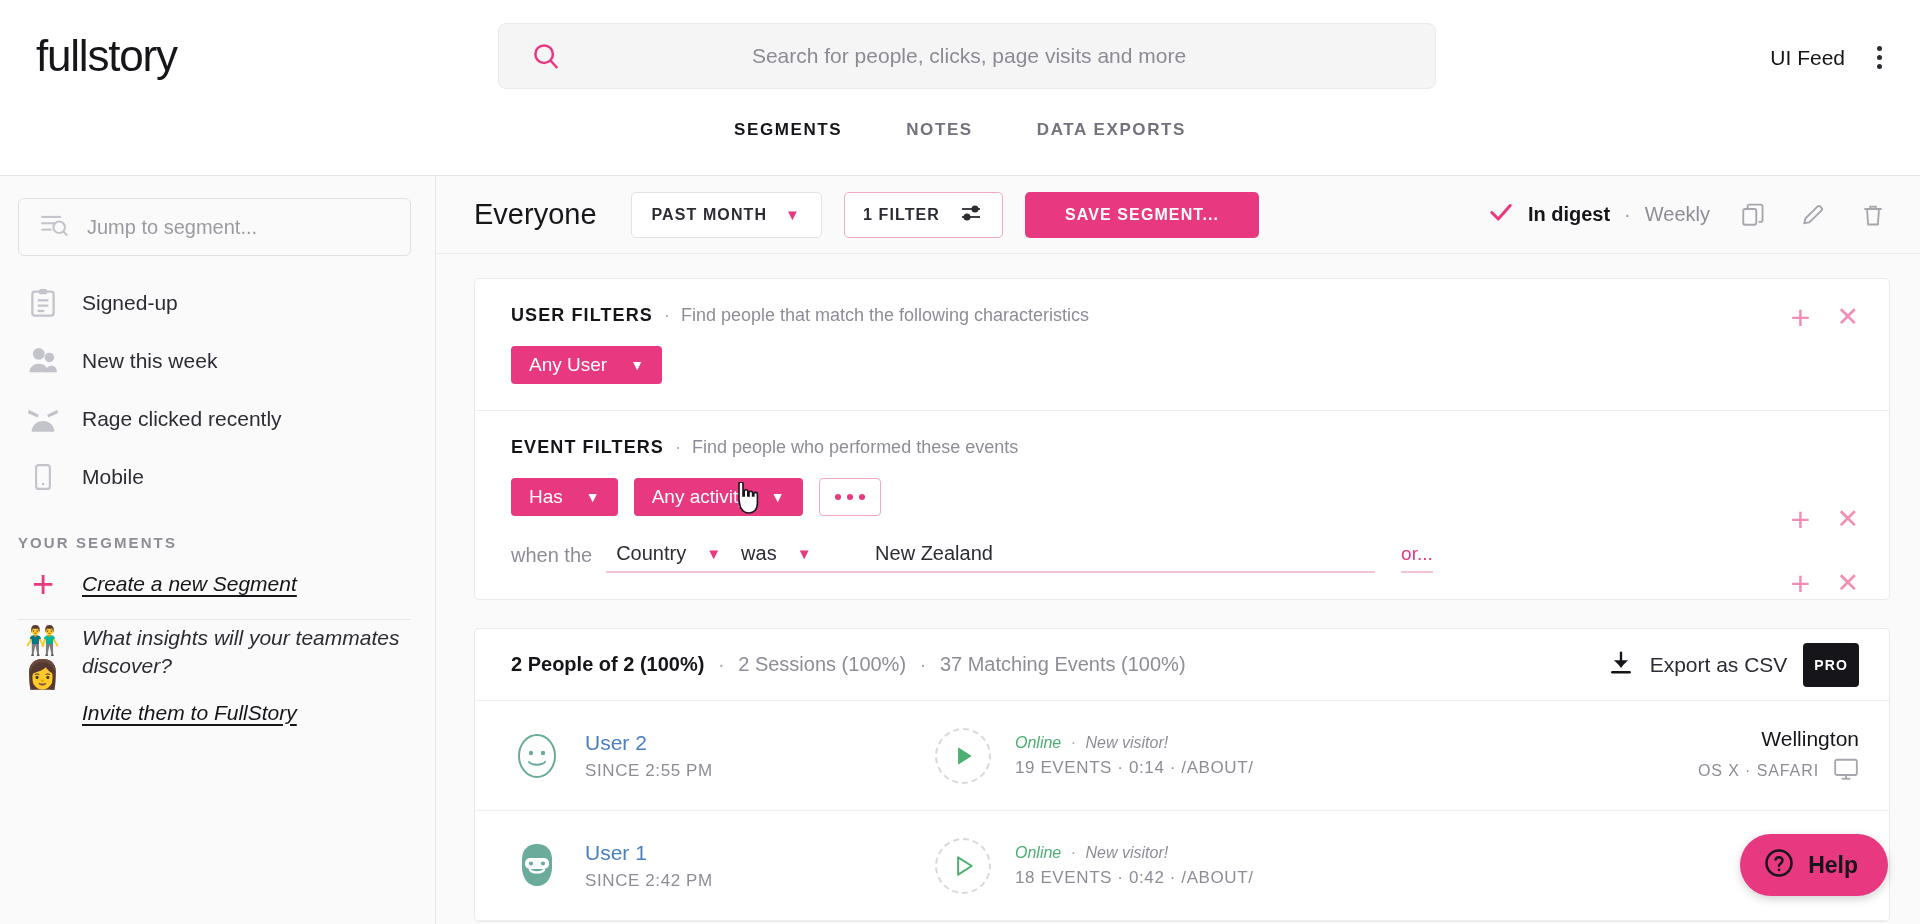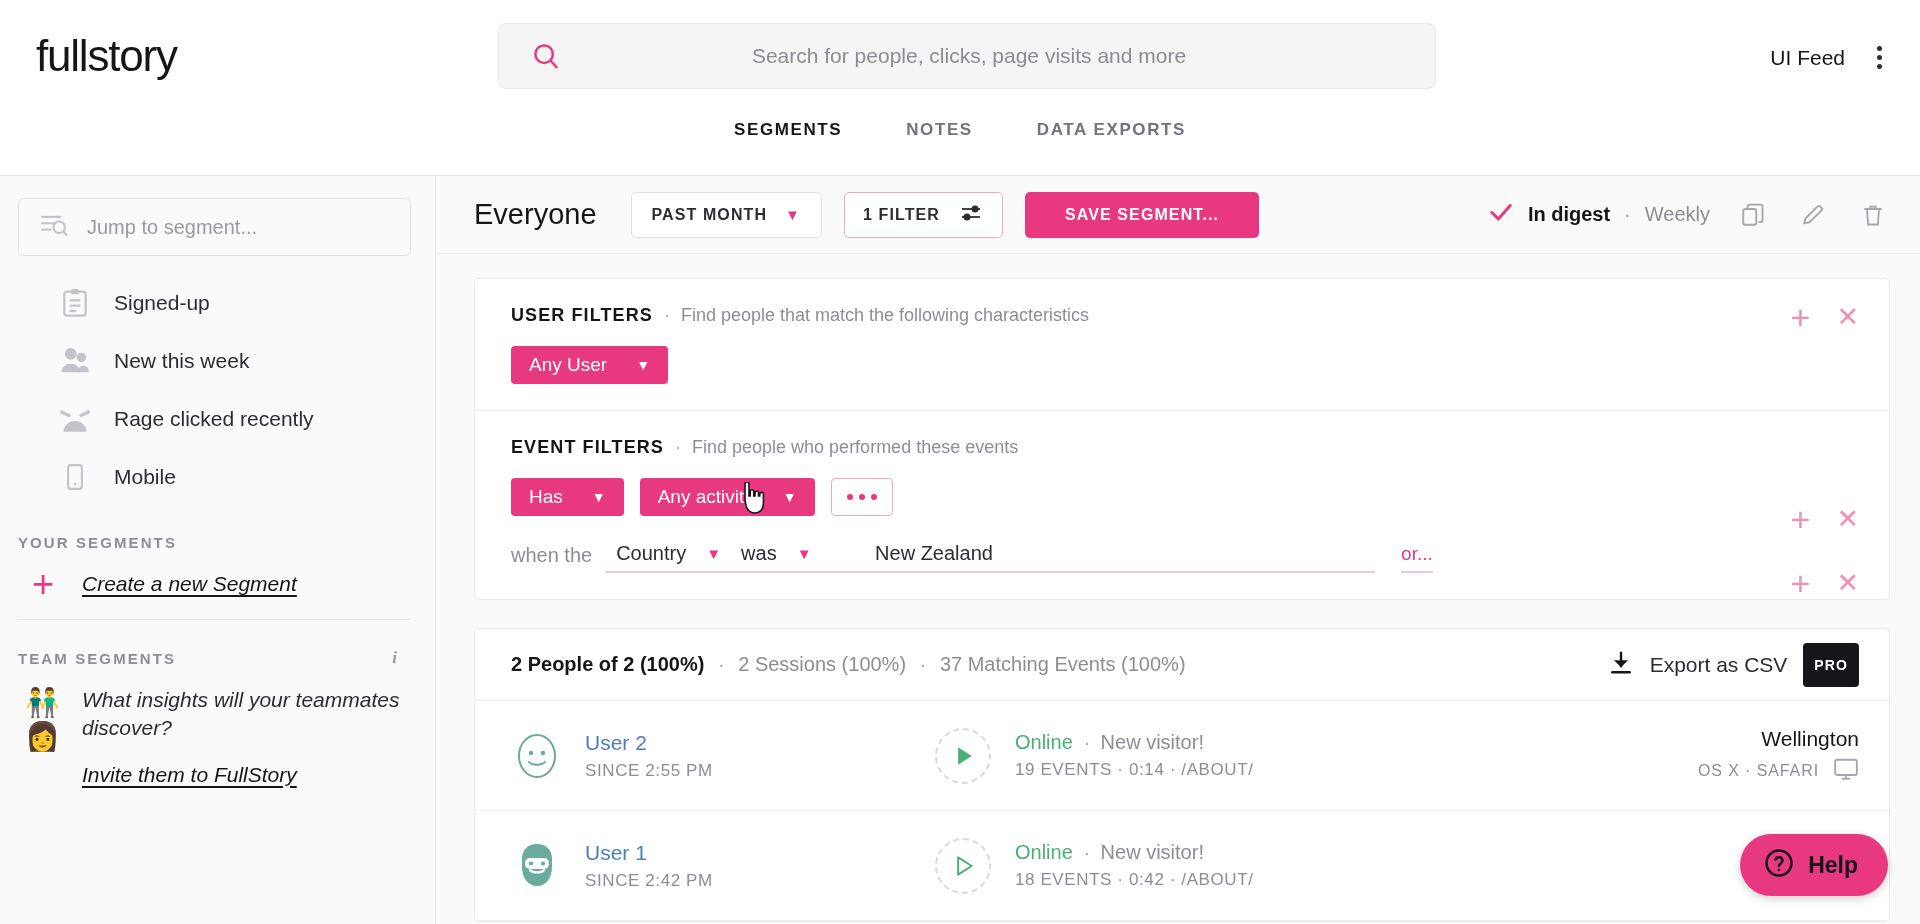--- a/index.html
+++ b/index.html
@@ -111,21 +111,20 @@
     padding: 0 20px;
     gap: 18px;
   }
   .jump-ph { font-size: 20px; color: #9a9aa3; }
   .seg-item {
     display: flex;
     align-items: center;
     gap: 22px;
     padding: 12px 24px 12px 26px;
     cursor: pointer;
-    margin-left: 32px;
   }
   .seg-item .label { font-size: 21px; color: #2c2c34; }
   .seg-icon { width: 34px; height: 34px; flex: 0 0 34px; display: flex; align-items: center; justify-content: center; }
   .divider { height: 1px; background: #e7e7ea; margin: 16px 24px 0 18px; }
   .group-head {
     font-size: 15px;
     font-weight: 600;
     letter-spacing: 2.1px;
     color: #8d8d97;
     padding: 28px 26px 14px 18px;
@@ -205,21 +204,21 @@
   .fsection { padding: 26px 0 26px 0; position: relative; }
   .fsection + .fsection { border-top: 1px solid #ededf0; }
   .fhead { padding: 0 36px; font-size: 18px; margin-bottom: 20px; }
   .fhead .strong { font-weight: 700; letter-spacing: 1.1px; color: #16161a; }
   .fhead .dot { color: #a6a6ae; margin: 0 6px; }
   .fhead .desc { color: #8d8d97; }
   .pillrow { display: flex; align-items: center; gap: 16px; padding: 0 36px; }
   .pill {
     height: 38px; padding: 0 18px;
     background: #e8387f; border-radius: 4px;
-    display: flex; align-items: center; gap: 29px;
+    display: flex; align-items: center; gap: 23px;
     color: #fff; font-size: 19px; cursor: pointer;
     position: relative;
   }
   .pill .caret { font-size: 14px; }
   .pill-dots {
     height: 38px; width: 62px;
     background: #fff; border: 1px solid #f0a8c6; border-radius: 4px;
     display: flex; align-items: center; justify-content: center; gap: 6px;
     cursor: pointer;
   }
@@ -297,21 +296,21 @@
   .uinfo { width: 350px; }
   .uname { font-size: 21px; color: #4a7fc1; margin-bottom: 6px; }
   .usince { font-size: 17px; letter-spacing: .6px; color: #8d8d97; }
   .playbtn {
     width: 56px; height: 56px; flex: 0 0 56px;
     border: 2px dashed #d8d8de; border-radius: 50%;
     display: flex; align-items: center; justify-content: center;
     margin-right: 24px;
   }
   .sessinfo { flex: 1; }
-  .sessline1 { font-size: 20px; margin-bottom: 6px; }
+  .sessline1 { font-size: 16px; margin-bottom: 6px; font-style: italic; }
   .sessline1 .online { color: #4caf72; }
   .sessline1 .sep { color: #a6a6ae; margin: 0 5px; }
   .sessline1 .nv { color: #8d8d97; }
   .sessline2 { font-size: 17px; letter-spacing: .6px; color: #8d8d97; }
   .locinfo { text-align: right; }
   .city { font-size: 21px; color: #16161a; margin-bottom: 6px; }
   .osline { font-size: 16px; letter-spacing: .9px; color: #8d8d97; display: flex; align-items: center; justify-content: flex-end; gap: 14px; }
 
   
   .helpfab {
@@ -429,24 +428,20 @@
       <span>YOUR SEGMENTS</span>
     </div>
 
     <div class="create-row">
       <span class="plus-big">+</span>
       <span class="create-link">Create a new Segment</span>
     </div>
 
     <div class="divider"></div>
 
-    <div class="group-head">
-      <span>TEAM SEGMENTS</span>
-      <span class="info-i">i</span>
-    </div>
 
     <div class="team-row">
       <span class="team-emoji">👬👩</span>
       <div>
         <div class="team-text">What insights will your teammates discover?</div>
         <span class="invite-link">Invite them to FullStory</span>
       </div>
     </div>
   </div>
 

